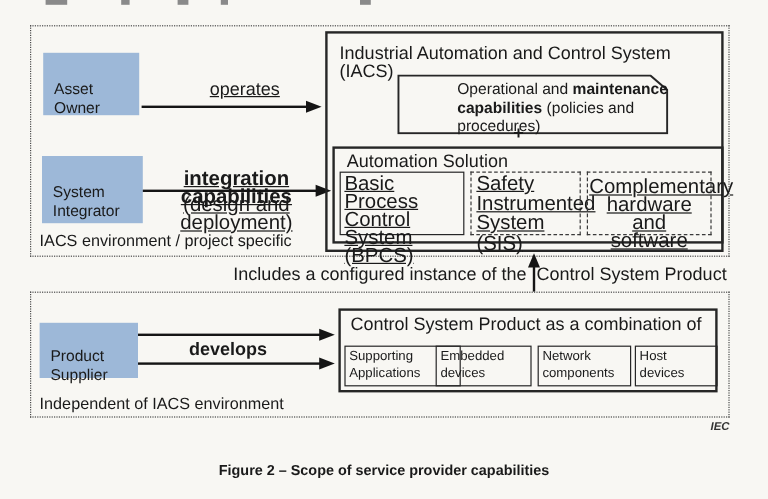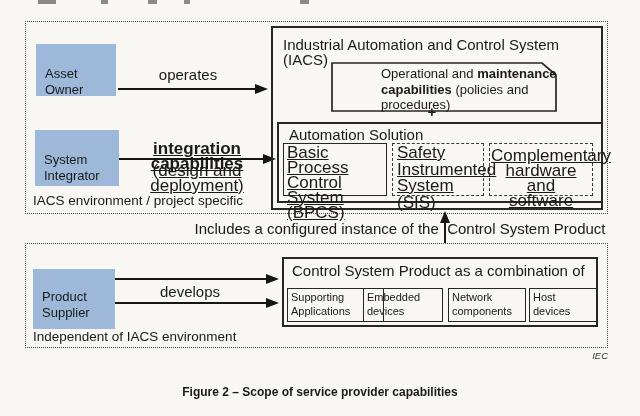--- a/index.html
+++ b/index.html
@@ -39,21 +39,21 @@
 <div class="abs fragment" style="left:184px;top:0;width:6px;"></div>
 <div class="abs fragment" style="left:300px;top:0;width:9px;"></div>
 
 <div class="abs dotted-region" style="left:25px;top:21px;width:583px;height:193px;"></div>
 
 <div class="abs entity pre" style="left:36px;top:44px;width:80px;height:52px;">
   <span>Asset
 Owner</span>
 </div>
 
-<div class="abs lbl center" style="left:118px;top:67px;width:140px;">operates</div>
+<div class="abs lbl center" style="left:134px;top:67px;width:140px;text-decoration:underline;">operates</div>
 <div class="abs hline" style="left:118px;top:88px;width:140px;"></div>
 <div class="abs arrow-right" style="left:255px;top:84px;"></div>
 
 <div class="abs entity pre" style="left:35px;top:130px;width:84px;height:56px;">
   <span>System
 Integrator</span>
 </div>
 
 <div class="abs small bold center" style="left:121px;top:141px;width:152px;">integration capabilities</div>
 <div class="abs hline" style="left:119px;top:158px;width:146px;"></div>
@@ -86,40 +86,40 @@
 <div class="abs dashed-box small pre center" style="left:489px;top:143px;width:104px;height:53px;padding:4px 1px 0 1px;">Complementary
 hardware and
 software</div>
 
 <div class="abs lbl center" style="left:170px;top:221px;width:460px;white-space:pre;">Includes a configured instance of the  Control System Product</div>
 <div class="abs arrow-up" style="left:440px;top:211px;"></div>
 <div class="abs vline" style="left:444px;top:221px;height:36px;"></div>
 
 <div class="abs dotted-region" style="left:25px;top:243px;width:583px;height:105px;"></div>
 
-<div class="abs entity pre" style="left:33px;top:269px;width:82px;height:60px;padding-top:4px;">
+<div class="abs entity pre" style="left:33px;top:269px;width:82px;height:46px;padding-top:4px;">
   <span>Product
 Supplier</span>
 </div>
 
 <div class="abs hline" style="left:115px;top:278px;width:153px;"></div>
 <div class="abs arrow-right" style="left:266px;top:274px;"></div>
 <div class="abs hline" style="left:115px;top:302px;width:153px;"></div>
 <div class="abs arrow-right" style="left:266px;top:298px;"></div>
-<div class="abs lbl center" style="left:130px;top:284px;width:120px;">develops</div>
+<div class="abs lbl center" style="left:130px;top:284px;width:120px;font-weight:bold;">develops</div>
 
 <div class="abs lbl" style="left:33px;top:329px;font-size:13.5px;">Independent of IACS environment</div>
 
 <div class="abs solid-box" style="left:282px;top:257px;width:316px;height:70px;"></div>
 <div class="abs lbl" style="left:292px;top:263px;width:300px;">Control System Product as a combination of</div>
 
 <div class="abs thin-solid tiny pre" style="left:287px;top:288px;width:97px;height:34px;">Supporting
 Applications</div>
 <div class="abs thin-solid tiny pre" style="left:363px;top:288px;width:80px;height:34px;">Embedded
 devices</div>
 <div class="abs thin-solid tiny pre" style="left:448px;top:288px;width:78px;height:34px;">Network
 components</div>
 <div class="abs thin-solid tiny pre" style="left:529px;top:288px;width:69px;height:34px;">Host
 devices</div>
 
-<div class="abs iec" style="left:580px;top:350px;width:28px;">IEC</div>
+<div class="abs iec" style="left:580px;top:350px;width:28px;font-weight:bold;">IEC</div>
 
 <div class="abs caption center" style="left:0;top:385px;width:640px;">Figure 2 – Scope of service provider capabilities</div>
 
 </body></html>

